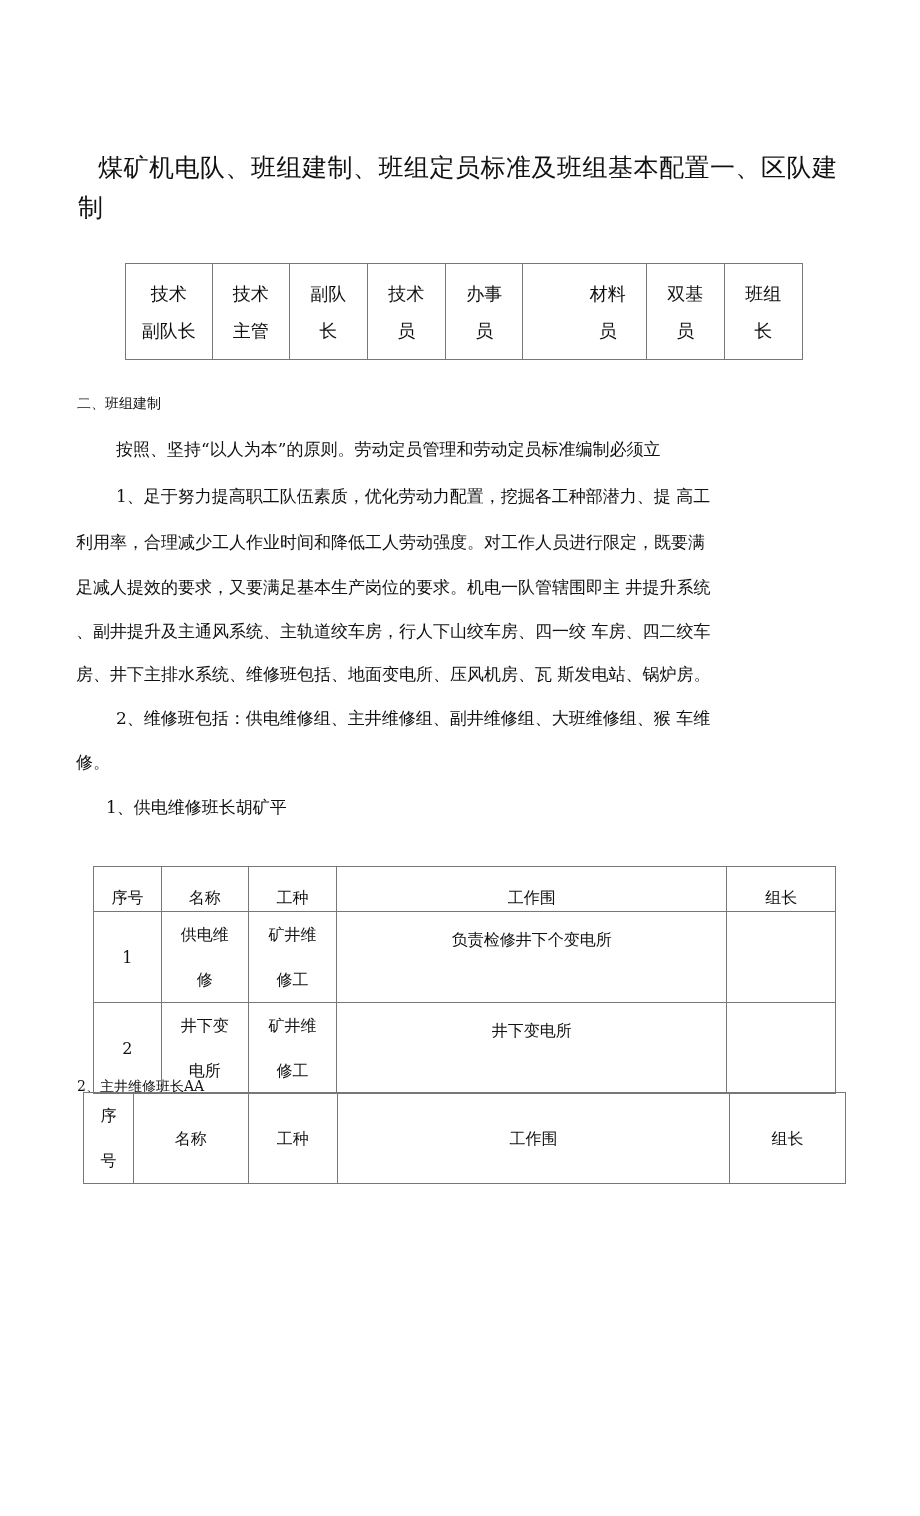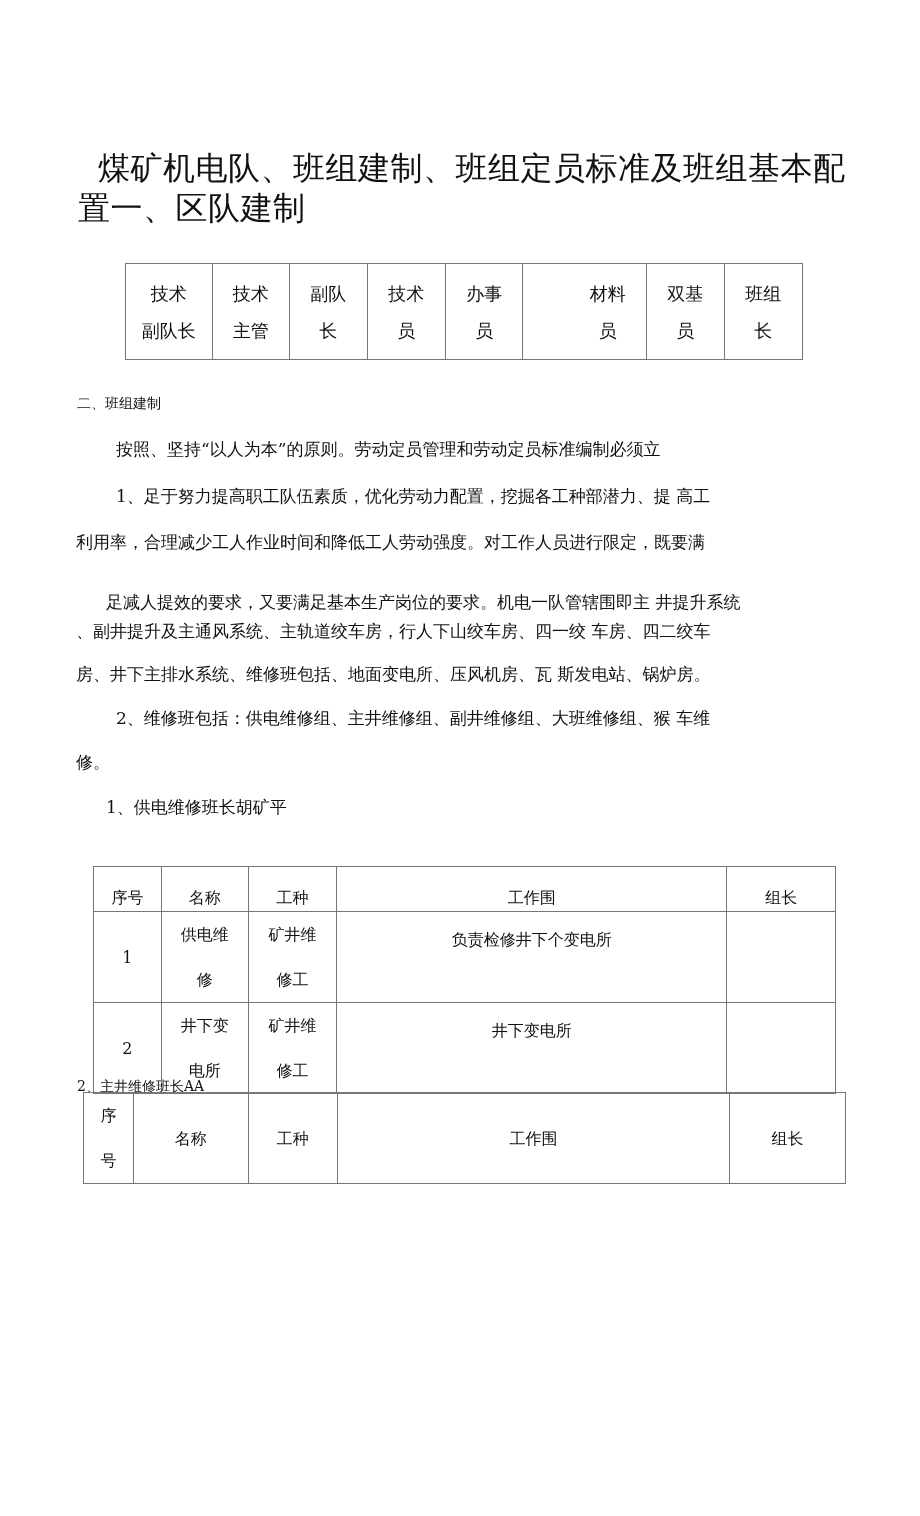--- a/index.html
+++ b/index.html
@@ -1,19 +1,19 @@
 <!DOCTYPE html>
 <html><head>
 <meta charset="utf-8">
 <style>
   html, body { margin: 0; padding: 0; background: #ffffff; }
   body { width: 920px; height: 1516px; position: relative; overflow: hidden;
          font-family: "DejaVu Serif", "Liberation Serif", serif; color: #111; }
   .abs { position: absolute; }
-  .title { left: 78px; top: 148px; width: 780px; font-size: 32px; line-height: 40px; text-indent: 20px; letter-spacing: 0.5px; font-family: Liberation Serif, serif; }
+  .title { left: 78px; top: 148px; width: 780px; font-size: 25px; line-height: 40px; text-indent: 20px; letter-spacing: 0.5px; font-family: Liberation Serif, serif; }
   .para { font-size: 17px; line-height: 20px; white-space: nowrap; }
   .small { font-size: 14px; line-height: 16px; white-space: nowrap; }
   table { border-collapse: collapse; position: absolute; }
   td { border: 1.5px solid #777; text-align: center; padding: 0; font-size: 17px; }
   .t1 td.cell { vertical-align: middle; line-height: 37px; font-size: 18px; }
   .t2 td { font-size: 16px; }
   .t3 td { font-size: 16px; }
   .top { vertical-align: top; }
   .mid { vertical-align: middle; }
   .bot { vertical-align: bottom; }
@@ -60,21 +60,21 @@
         </td>
   </tr>
 </tbody>
   </table>
 
 <div class="abs small" style="left:77px; top:395px;">二、班组建制</div>
 
 <div class="abs para" style="left:116px; top:439px;text-align:right;">按照、坚持“以人为本”的原则。劳动定员管理和劳动定员标准编制必须立</div>
 <div class="abs para" style="left:116px; top:486px;">1、足于努力提高职工队伍素质，优化劳动力配置，挖掘各工种部潜力、提 高工</div>
 <div class="abs para" style="left:76px; top:532px;">利用率，合理减少工人作业时间和降低工人劳动强度。对工作人员进行限定，既要满</div>
-<div class="abs para" style="left:76px; top:592px;margin-left:30px;">足减人提效的要求，又要满足基本生产岗位的要求。机电一队管辖围即主 井提升系统</div>
+<div class="abs para" style="left:76px; top:577px;">足减人提效的要求，又要满足基本生产岗位的要求。机电一队管辖围即主 井提升系统</div>
 <div class="abs para" style="left:76px; top:621px;">、副井提升及主通风系统、主轨道绞车房，行人下山绞车房、四一绞 车房、四二绞车</div>
 <div class="abs para" style="left:76px; top:664px;">房、井下主排水系统、维修班包括、地面变电所、压风机房、瓦 斯发电站、锅炉房。</div>
 <div class="abs para" style="left:116px; top:708px;">2、维修班包括：供电维修组、主井维修组、副井维修组、大班维修组、猴 车维</div>
 <div class="abs para" style="left:76px; top:752px;">修。</div>
 <div class="abs para" style="left:106px; top:797px;">1、供电维修班长胡矿平</div>
 
 <table class="t2" style="left:93px; top:866px; width:743px;">
   <tbody>
       <tr style="height:45px;">
     <td class="bot" style="width:67px; padding-bottom:2px;">序号</td>

